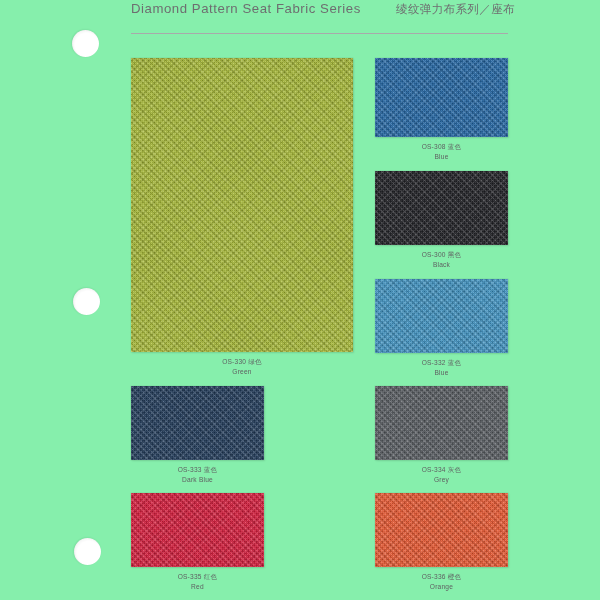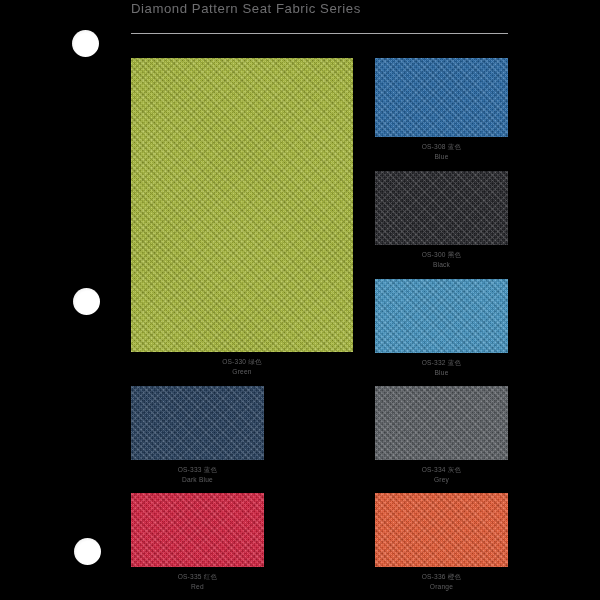--- a/index.html
+++ b/index.html
@@ -13,21 +13,21 @@
     overflow: hidden;
     font-family: "Liberation Sans", "DejaVu Sans", sans-serif;
     position: relative;
   }
 
   #page {
     position: absolute;
     left: 0; top: 0;
     width: 600px;
     height: 600px;
-    background: #000000;
+    background: #86efac;
   }
 
   
   .punch-hole {
     position: absolute;
     width: 26px;
     height: 26px;
     border-radius: 50%;
     background: #ffffff;
     box-shadow: -1px 0 2px rgba(0,0,0,0.055),
@@ -147,20 +147,21 @@
 <body>
 
 <div id="page">
 
   <div class="punch-hole h1"></div>
   <div class="punch-hole h2"></div>
   <div class="punch-hole h3"></div>
 
   <div id="header">
     <div class="title-en">Diamond Pattern Seat Fabric Series</div>
+    <div class="title-cn">绫纹弹力布系列／座布</div>
   </div>
   <div id="header-rule"></div>
 
   <div id="swatch-grid"></div>
 
 <div class="swatch-cell" style="left: 131px; top: 58px; width: 222px; height: 322px;">
       <div class="swatch" style="width: 222px; height: 294px; background: rgb(168, 185, 58);">
         <div class="weave"></div>
       </div>
       <div class="caption" style="top: 300px;">

